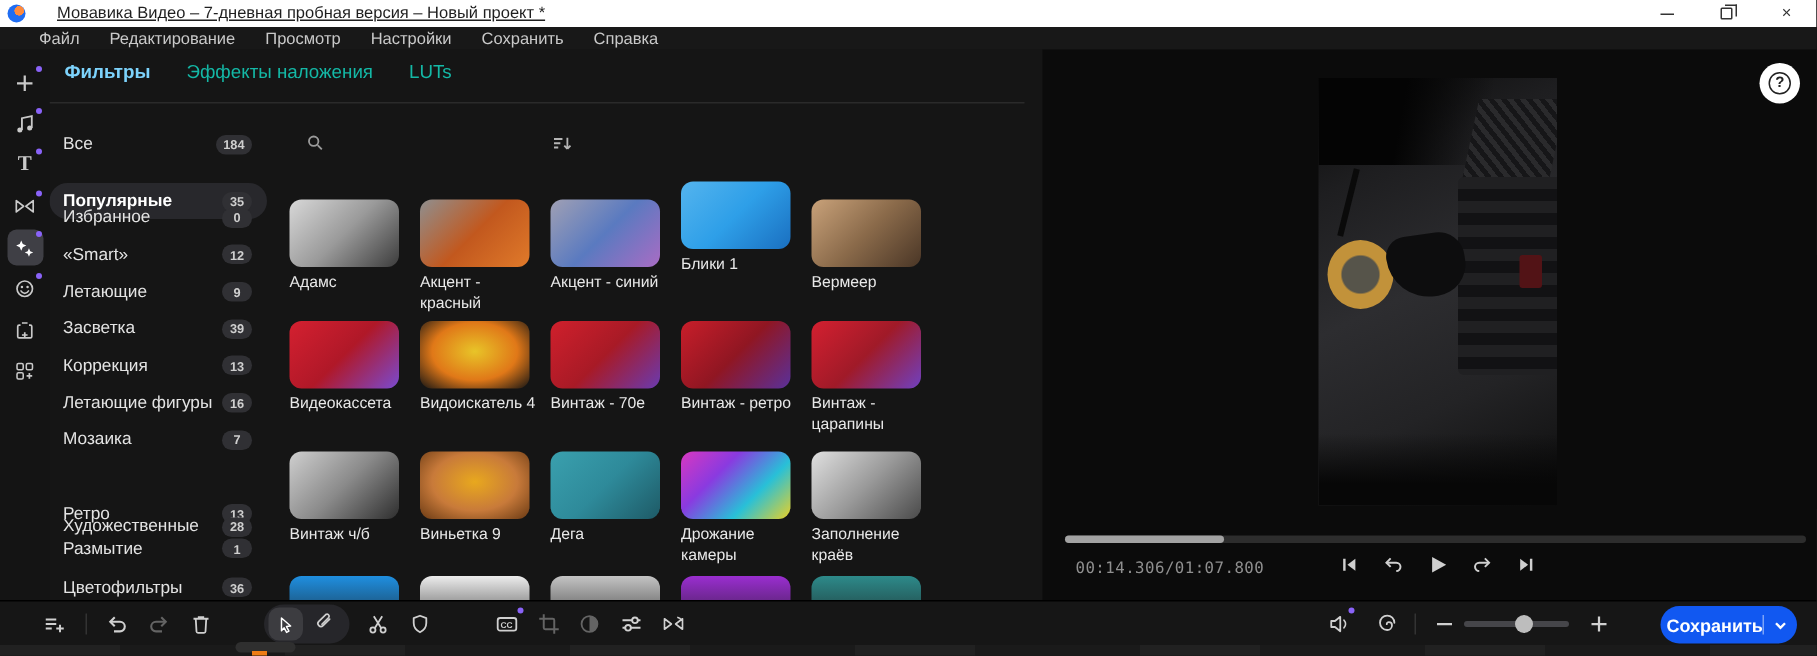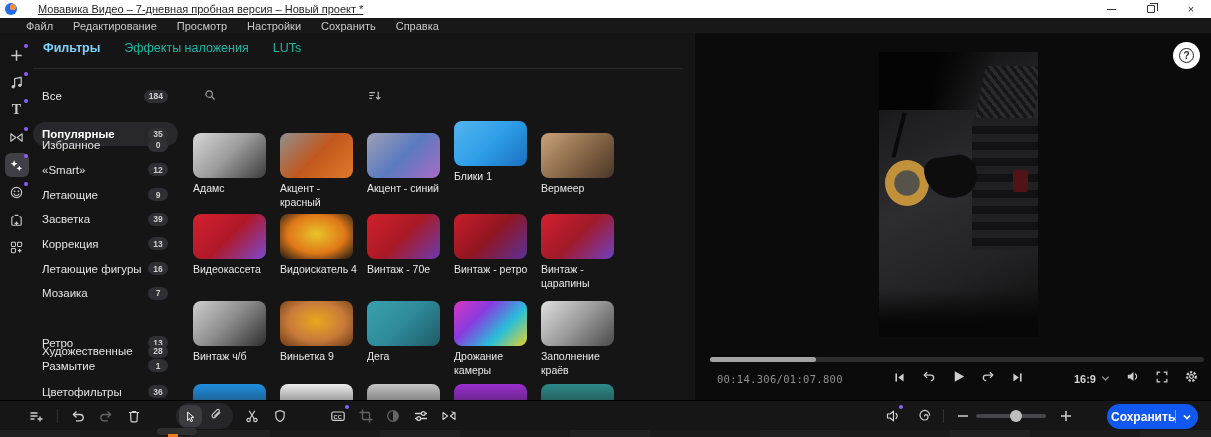--- a/index.html
+++ b/index.html
@@ -356,42 +356,20 @@
         <svg width="15" height="15" viewBox="0 0 16 16">
             <path d="M12.5 6.5h-7a3 3 0 0 0 0 6" stroke="currentColor" stroke-width="1.4" fill="none"></path>
             <path d="M9.5 3.5 12.5 6.5l-3 3" stroke="currentColor" stroke-width="1.4" fill="none"></path>
           </svg></span>
       <span>
         <svg width="13" height="13" viewBox="0 0 16 16">
             <path d="M12 3v10" stroke="currentColor" stroke-width="2"></path>
             <path d="M3 3l6.5 5L3 13z" fill="currentColor"></path>
           </svg></span>
     </div>
-    <div class="pright">
-      <span class="aspect">
-        <span>16:9</span>
-        <svg width="9" height="9" viewBox="0 0 10 10">
-            <path d="M1.5 3l3.5 3.5L8.5 3" stroke="#9a9a9a" stroke-width="1.4" fill="none"></path>
-          </svg>
-        </span>
-      <span>
-        <svg width="15" height="15" viewBox="0 0 16 16">
-            <path d="M3 6h2.6L9 3.2v9.6L5.6 10H3z" fill="currentColor"></path>
-            <path d="M11 5.2c1.8 1.4 1.8 4.2 0 5.6" stroke="currentColor" stroke-width="1.3" fill="none" stroke-linecap="round"></path>
-          </svg></span>
-      <span>
-        <svg width="14" height="14" viewBox="0 0 16 16">
-            <path d="M2.5 6V2.5H6M10 2.5h3.5V6M13.5 10v3.5H10M6 13.5H2.5V10" stroke="currentColor" stroke-width="1.4" fill="none"></path>
-          </svg></span>
-      <span>
-        <svg width="15" height="15" viewBox="0 0 16 16">
-            <circle cx="8" cy="8" r="4.6" stroke="currentColor" stroke-width="2.4" fill="none" stroke-dasharray="2.4 1.5"></circle>
-            <circle cx="8" cy="8" r="2" stroke="currentColor" stroke-width="1.3" fill="none"></circle>
-          </svg></span>
-    </div>
   </div>
 </div>
 
 <div class="toolbar">
   <span class="tb-ico" style="left:28px">
     <svg width="16" height="16" viewBox="0 0 16 16">
         <path d="M2.5 5h7M2.5 8h7M2.5 11h4" stroke="currentColor" stroke-width="1.3"></path>
         <path d="M12 8.5v5M9.5 11h5" stroke="currentColor" stroke-width="1.3"></path>
       </svg>
     </span>

